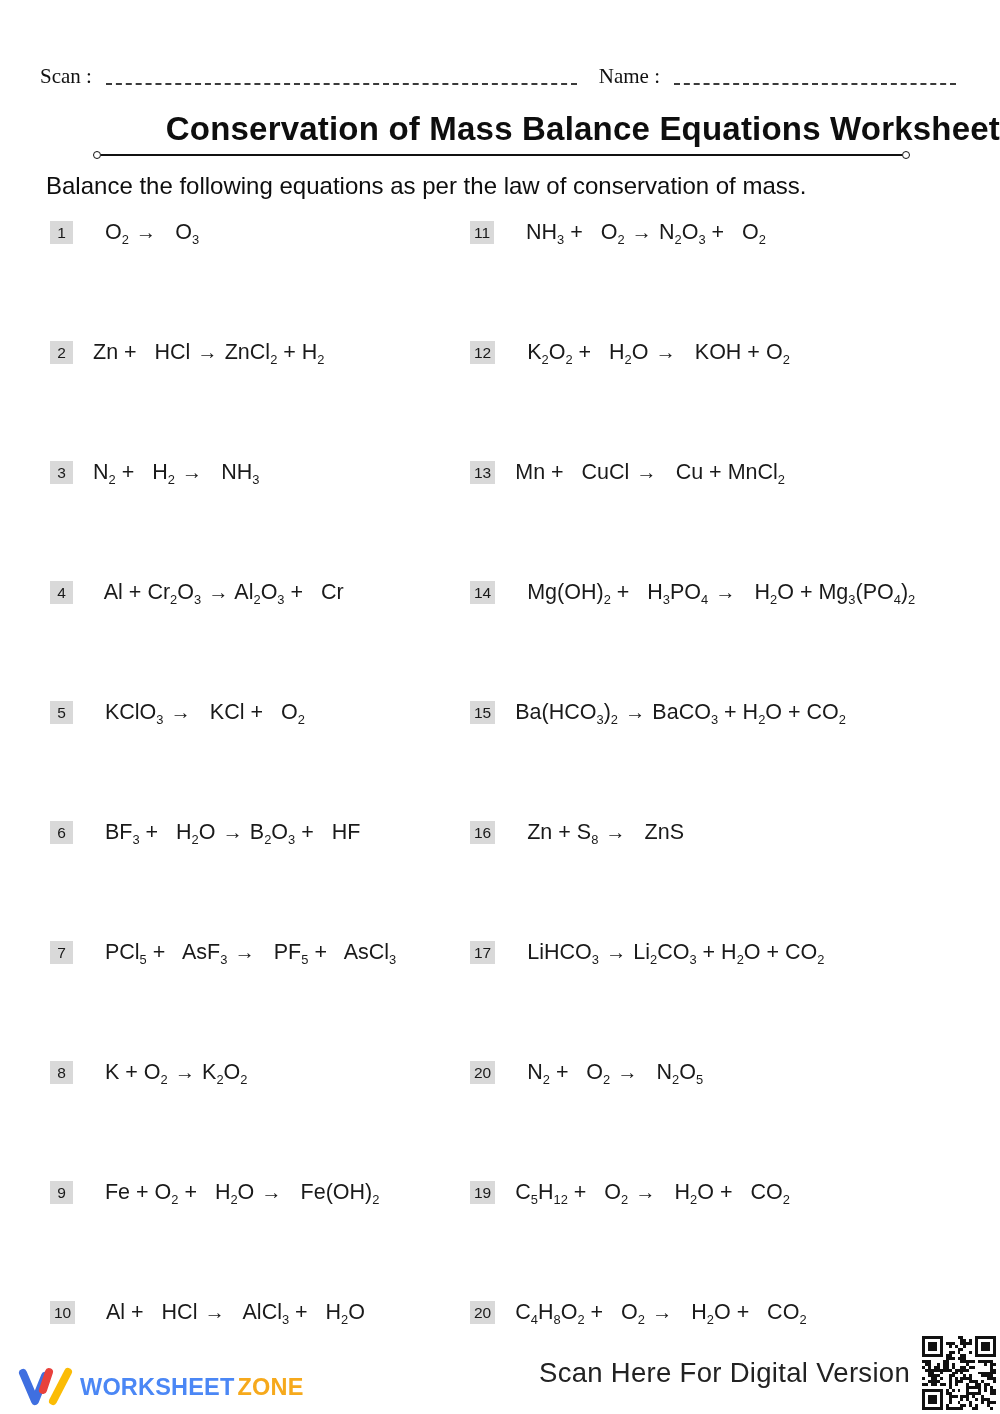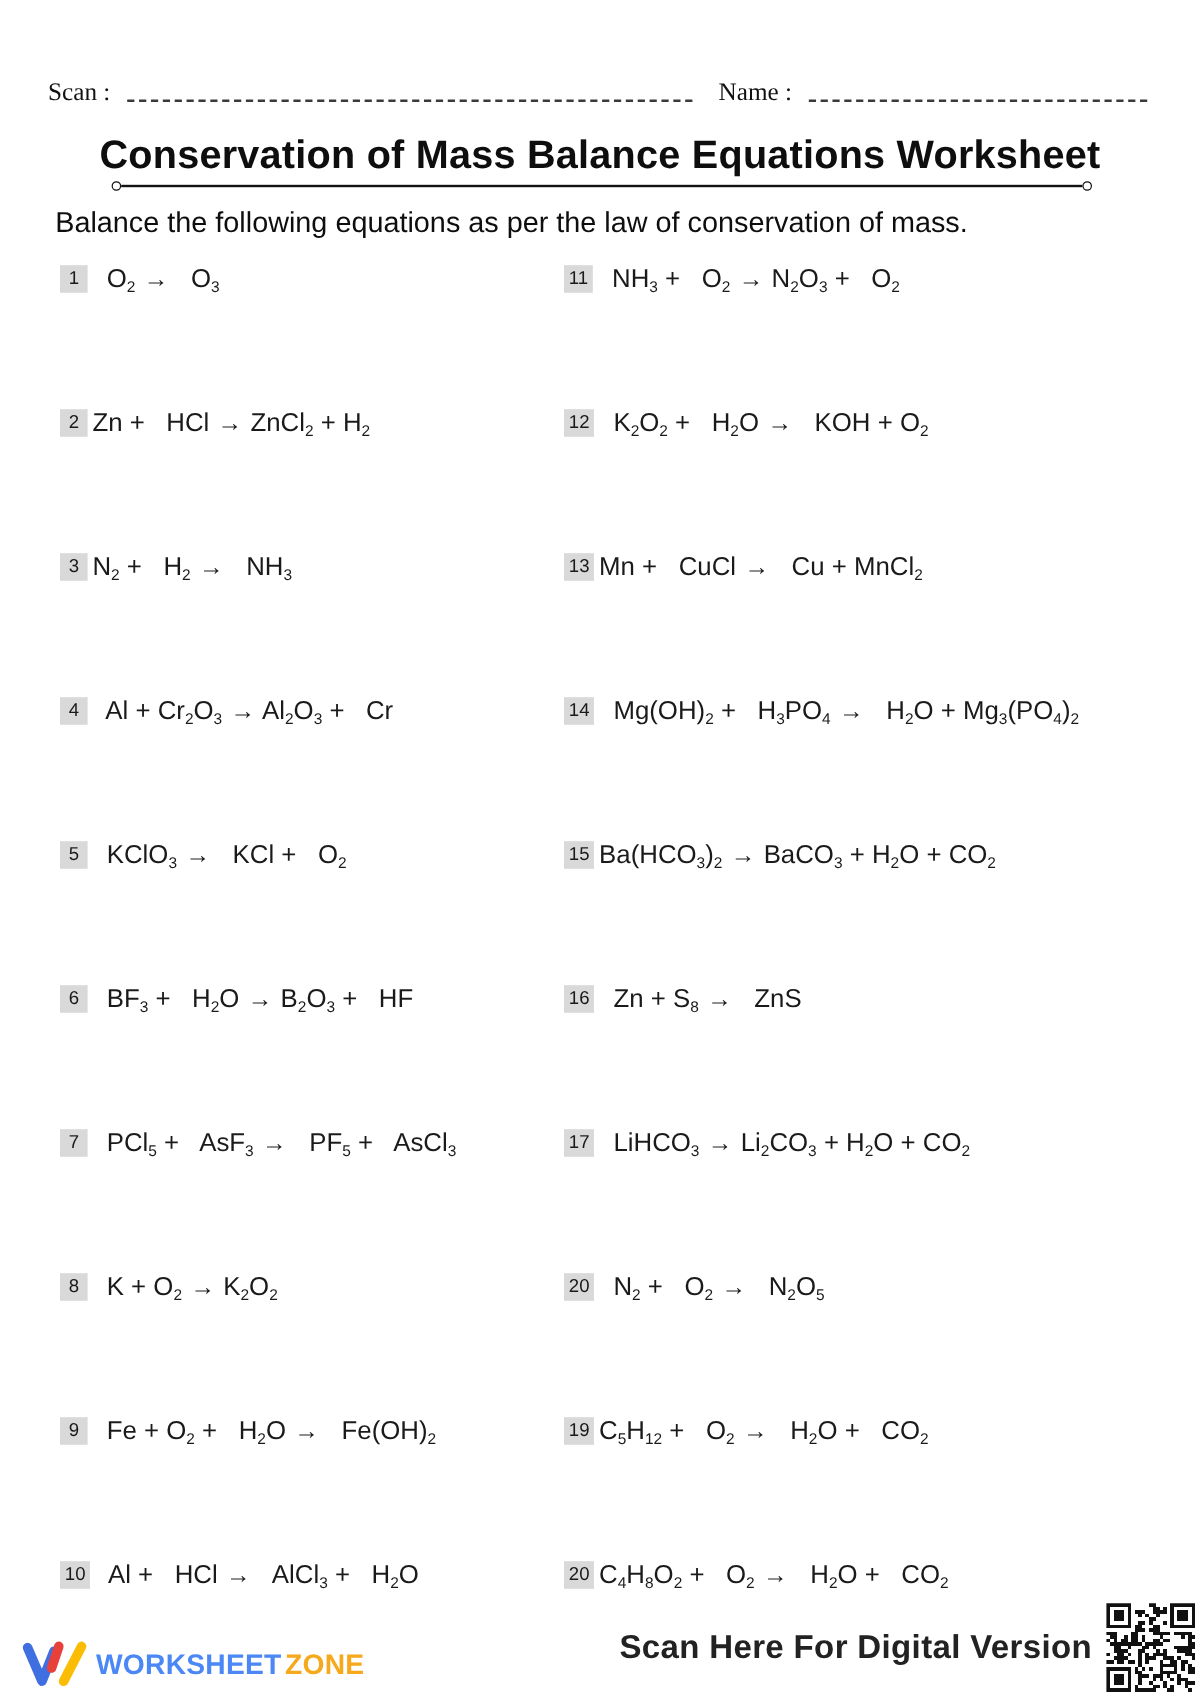--- a/index.html
+++ b/index.html
@@ -32,21 +32,21 @@
   .dash-line{
     border-bottom:2px dashed #3a3a3a;
     height:18px;
     margin:0 8px 5px 14px;
   }
   .dash-line.name{flex:1;margin-right:22px;}
   .dash-line.date{width:282px;margin-right:0;}
   
   .page-title{
     position:absolute;top:110px;left:0;right:0;
-    text-align:center;
+    text-align:right;
     font-size:33px;
     color:#0e0e0e;
     letter-spacing:0.2px;
   }
   .title-underline{
     position:absolute;top:151px;left:93px;right:90px;
     display:flex;align-items:center;
   }
   .title-underline .cap{
     width:8px;height:8px;border:1.6px solid #111;
@@ -74,39 +74,39 @@
     flex:0 0 auto;
     min-width:23px;height:23px;padding:0 4px;
     background:var(--badge-bg);
     display:inline-flex;align-items:center;justify-content:center;
     font-size:15.5px;color:#1a1a1a;
     margin-top:3px;
   }
   .eq-text{
     font-size:21.5px;color:#1a1a1a;
     white-space:pre;
-    margin-left:4px;
+    margin-left:20px;
     line-height:1.35;
   }
   .eq-text sub{font-size:0.6em;line-height:0;vertical-align:-0.35em;letter-spacing:0;}
   .eq-text .arrow{padding:0 1px;font-size:0.95em;}
   
   .footer{
     position:absolute;left:18px;right:4px;bottom:4px;height:80px;
     display:flex;align-items:flex-end;justify-content:space-between;
   }
   .logo{display:flex;align-items:center;}
   .logo-mark{width:56px;height:46px;flex:0 0 auto;}
   .logo-text{font-weight:bold;font-size:23.5px;letter-spacing:0.2px;margin-left:6px;}
   .logo-text .w1{color:var(--brand-blue);}
   .logo-text .w2{color:var(--brand-orange);margin-left:3px;}
   .footer-right{display:flex;align-items:center;}
   .scan-label{
     font-size:27.5px;color:#222;letter-spacing:0.3px;
-    margin-right:12px;white-space:nowrap;font-weight:bold;
+    margin-right:12px;white-space:nowrap;
   }
   .qr{width:74px;height:74px;background:#fff;flex:0 0 auto;}
 </style>
 </head>
 <body>
 
 <div class="page">
 
   <div class="name-date-row">
     <span class="nd-label">Scan :</span>

